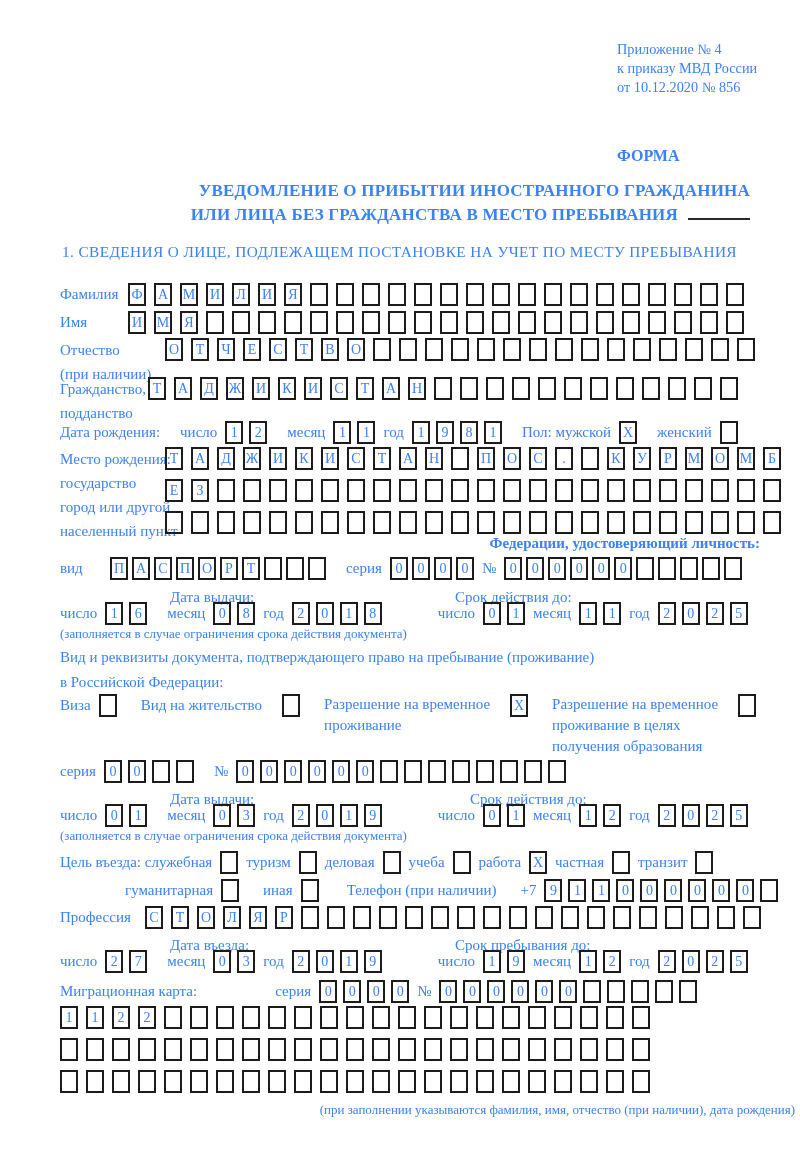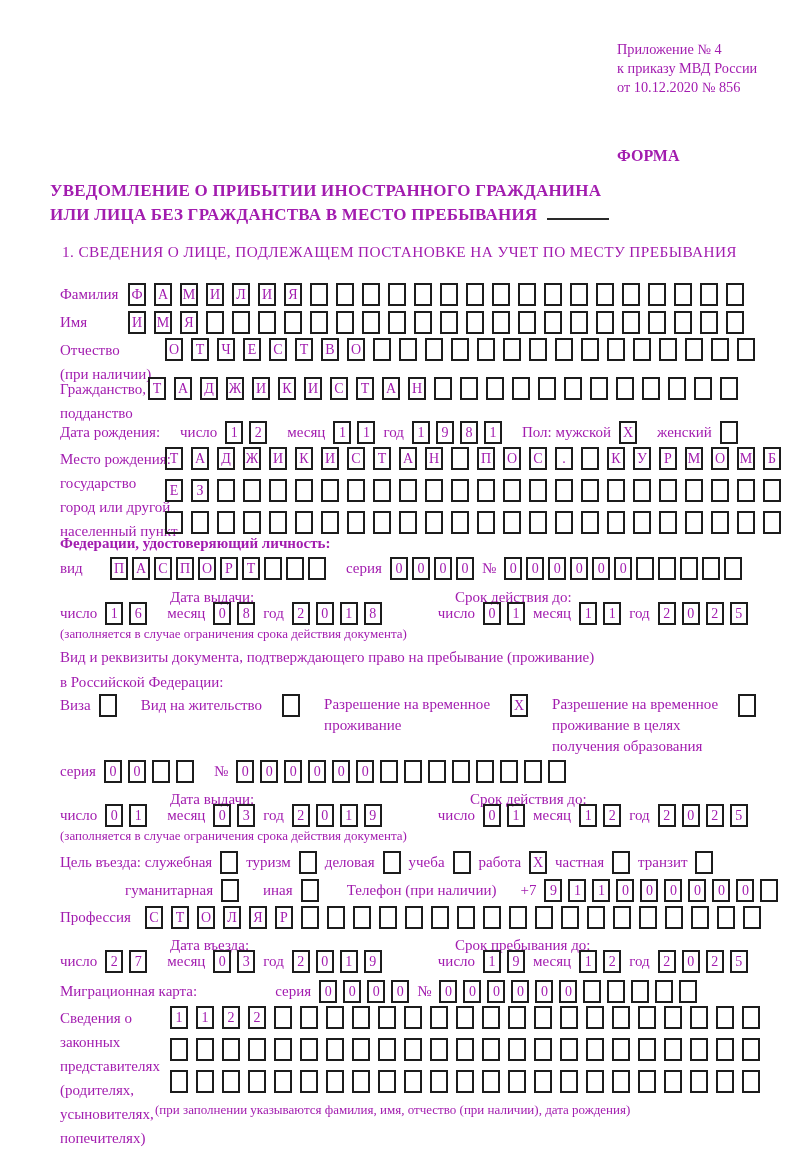--- a/index.html
+++ b/index.html
@@ -1,35 +1,35 @@
 <!DOCTYPE html>
 <html><head>
 <meta charset="utf-8">
 <style>
   *{box-sizing:border-box;margin:0;padding:0}
   html,body{background:#ffffff}
   .page{position:relative;width:800px;height:1163px;background:#fff;
-        font-family:"Liberation Serif","DejaVu Serif",serif;color:#a21caf;overflow:hidden}
+        font-family:"Liberation Serif","DejaVu Serif",serif;color:#3b82f6;overflow:hidden}
   .abs{position:absolute}
   .row{display:flex;align-items:flex-end;gap:8px;white-space:nowrap}
   .row-top{display:flex;align-items:flex-start;gap:8px;white-space:nowrap}
   .lbl{font-size:15px;line-height:23px}
   .small{font-size:13px}
   .bold{font-weight:bold}
   .cells{display:inline-flex;gap:8px;flex:none}
   .tight{gap:4px}
   .mid{gap:6px}
   .cell{flex:none;width:18px;height:23px;border:2px solid #1c1c1c;display:flex;
         align-items:center;justify-content:center;font-size:14px;line-height:1;
         font-family:"Liberation Serif","DejaVu Serif",serif}
   .labelcol{display:flex;flex-direction:column}
   .labelcol .lbl{line-height:24px}
   .rowstack{display:flex;flex-direction:column;gap:9px}
   .opt{text-align:left;font-size:15px;line-height:21px}
-  .center{text-align:left}
+  .center{text-align:right}
   .right{text-align:left}
   .underline-blank{display:inline-block;width:62px;border-bottom:2px solid #2a2a2a;
         height:14px;margin-left:10px;vertical-align:baseline}
   .ml12{margin-left:12px}.ml16{margin-left:16px}.ml20{margin-left:20px}.ml48{margin-left:48px}.ml70{margin-left:70px}
   .title{font-weight:bold;font-size:17px;line-height:24px;letter-spacing:.2px}
   .h1{font-weight:normal;font-size:15.3px;letter-spacing:.4px;white-space:nowrap}
   .ref{font-size:14.3px;line-height:19px}
   .ref2{font-size:13.3px;line-height:17px}
 </style>
 </head>
@@ -617,28 +617,20 @@
         <span class="cell">0</span>
         <span class="cell"></span>
         <span class="cell"></span>
         <span class="cell"></span>
         <span class="cell"></span>
         <span class="cell"></span>
       </span>
   </div>
 
   <div class="abs row-top" style="top:1006px;left:60px">
-    <span class="labelcol" style="width:102px">
-      <span class="lbl">Сведения о</span>
-      <span class="lbl">законных</span>
-      <span class="lbl">представителях</span>
-      <span class="lbl">(родителях,</span>
-      <span class="lbl">усыновителях,</span>
-      <span class="lbl">попечителях)</span>
-    </span>
     <span class="rowstack">
       <span class="cells">
           <span class="cell">1</span>
           <span class="cell">1</span>
           <span class="cell">2</span>
           <span class="cell">2</span>
           <span class="cell"></span>
           <span class="cell"></span>
           <span class="cell"></span>
           <span class="cell"></span>

